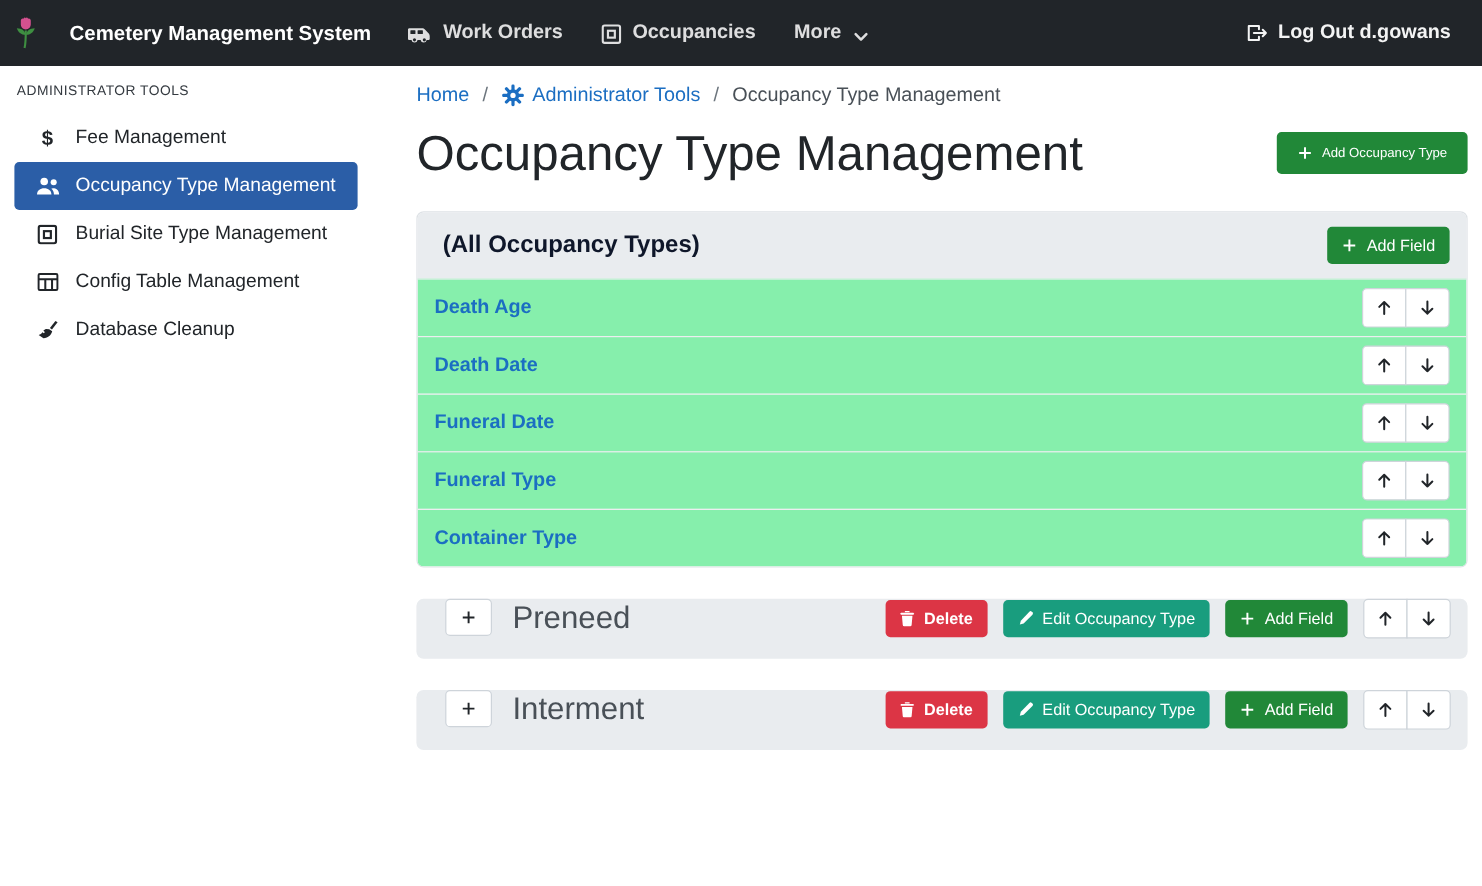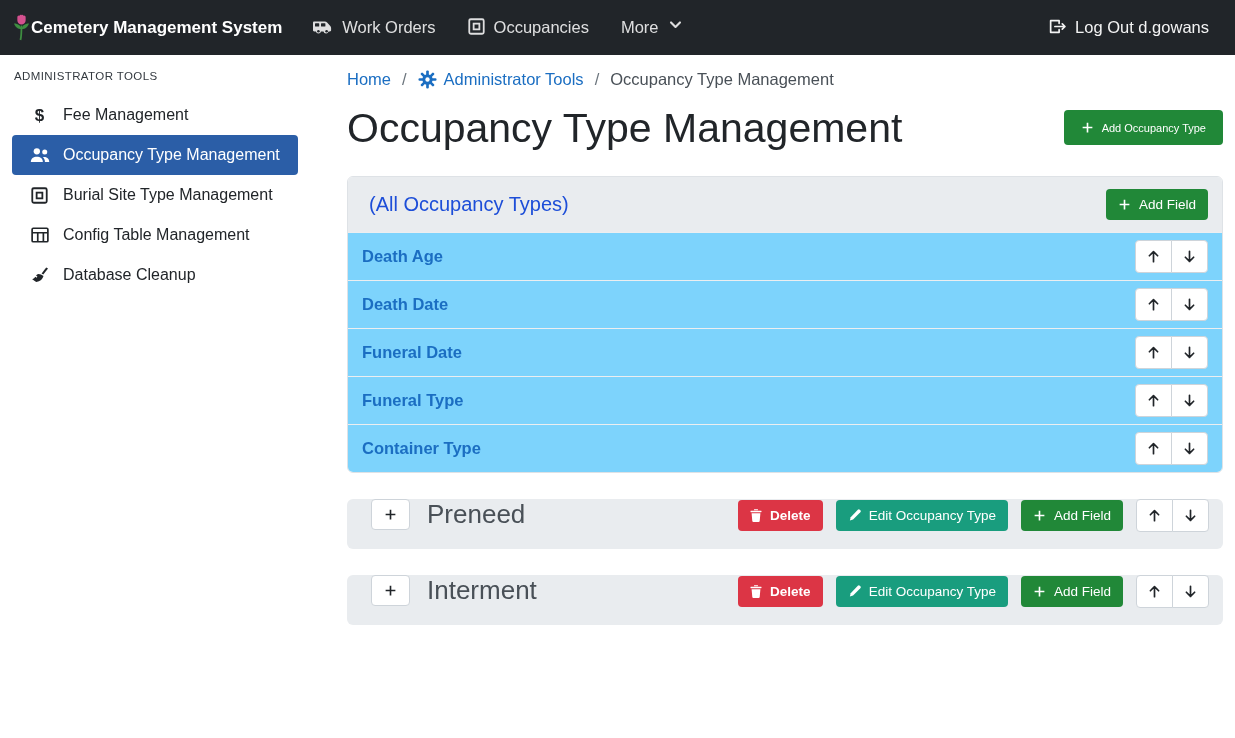--- a/index.html
+++ b/index.html
@@ -18,25 +18,25 @@
     width:1235px;height:738px;overflow:hidden;background:#fff;
     font-family:"Liberation Sans", sans-serif;color:#212529;
   }
   .icon{display:inline-flex;align-items:center;justify-content:center;line-height:1;}
   .icon svg{display:block;}
   a{text-decoration:none;color:inherit;}
   button{font-family:inherit;}
 
   
   .navbar{height:55px;background:var(--navbar-bg);display:flex;align-items:center;padding:0 26px 0 12px;}
-  .brand{display:flex;align-items:center;gap:0;color:#fff;font-weight:700;font-size:17px;cursor:pointer;}
+  .brand{display:flex;align-items:center;gap:27px;color:#fff;font-weight:700;font-size:17px;cursor:pointer;}
   .nav-menu{display:flex;align-items:center;gap:32px;margin-left:30px;}
-  .nav-item{display:flex;align-items:flex-start;gap:9px;color:rgba(255,255,255,.85);font-size:16.5px;cursor:pointer;}
+  .nav-item{display:flex;align-items:flex-end;gap:9px;color:rgba(255,255,255,.85);font-size:16.5px;cursor:pointer;font-weight:bold;}
   .nav-item .chev{margin-left:1px;}
-  .logout{margin-left:auto;display:flex;align-items:flex-start;gap:9px;color:rgba(255,255,255,.95);font-size:16.5px;cursor:pointer;}
+  .logout{margin-left:auto;display:flex;align-items:center;gap:9px;color:rgba(255,255,255,.95);font-size:16.5px;cursor:pointer;font-weight:bold;}
 
   
   .layout{display:flex;height:683px;gap:27px;}
   .sidebar{flex:0 0 308px;width:308px;padding-top:15px;background:#fff;}
   .sidebar-heading{font-size:11.5px;letter-spacing:.4px;color:#343a40;padding:0 14px 13px;}
   .side-item{display:flex;align-items:center;gap:13px;height:40px;margin:0 10px 0 12px;padding:0 17px;border-radius:4px;font-size:16px;color:#212529;cursor:pointer;}
   .side-item .icon{width:21px;justify-content:center;color:#212529;}
   .side-item.active{background:var(--active-blue);color:#fff;}
   .side-item.active .icon{color:#fff;}
 
@@ -62,22 +62,22 @@
   .btn-teal{background:var(--edit-teal);}
   .btn-outline{width:37px;height:33px;background:#fff;border:1px solid #ced4da;color:#212529;display:inline-flex;align-items:center;justify-content:center;cursor:pointer;padding:0;}
   .updown{display:inline-flex;}
   .updown .btn-outline:first-child{border-radius:4px 0 0 4px;}
   .updown .btn-outline:last-child{border-radius:0 4px 4px 0;margin-left:-1px;}
   .expand-btn{width:39px;height:31px;background:#fff;border:1px solid #ced4da;border-radius:4px;color:#212529;display:inline-flex;align-items:center;justify-content:center;cursor:pointer;padding:0;}
 
   
   .card{border:1px solid #dee2e6;border-radius:6px;margin-top:2px;overflow:hidden;}
   .card-header{background:var(--header-gray);padding:12px 14px 12px 21px;display:flex;align-items:center;justify-content:space-between;}
-  .card-title{font-size:20px;font-weight:400;color:#1d4ed8;}
-  .field-row{display:flex;align-items:center;justify-content:space-between;padding:7px 14px;border-top:1px solid #eceef0;background:#7dd3fc;}
+  .card-title{font-size:20px;font-weight:700;color:#0f172a;}
+  .field-row{display:flex;align-items:center;justify-content:space-between;padding:7px 14px;border-top:1px solid #eceef0;background:#86efac;}
   .field-link{color:var(--link-blue);font-weight:600;font-size:16.5px;cursor:pointer;}
 
   
   .section-bar{display:flex;align-items:flex-start;background:var(--header-gray);border-radius:6px;height:50px;margin-top:26px;padding:0 14px 0 24px;}
   .section-title{font-size:26px;font-weight:500;color:#495057;margin-left:17px;}
   .section-actions{margin-left:auto;display:flex;align-items:center;gap:13px;}
 </style>
 </head>
 <body>
 

